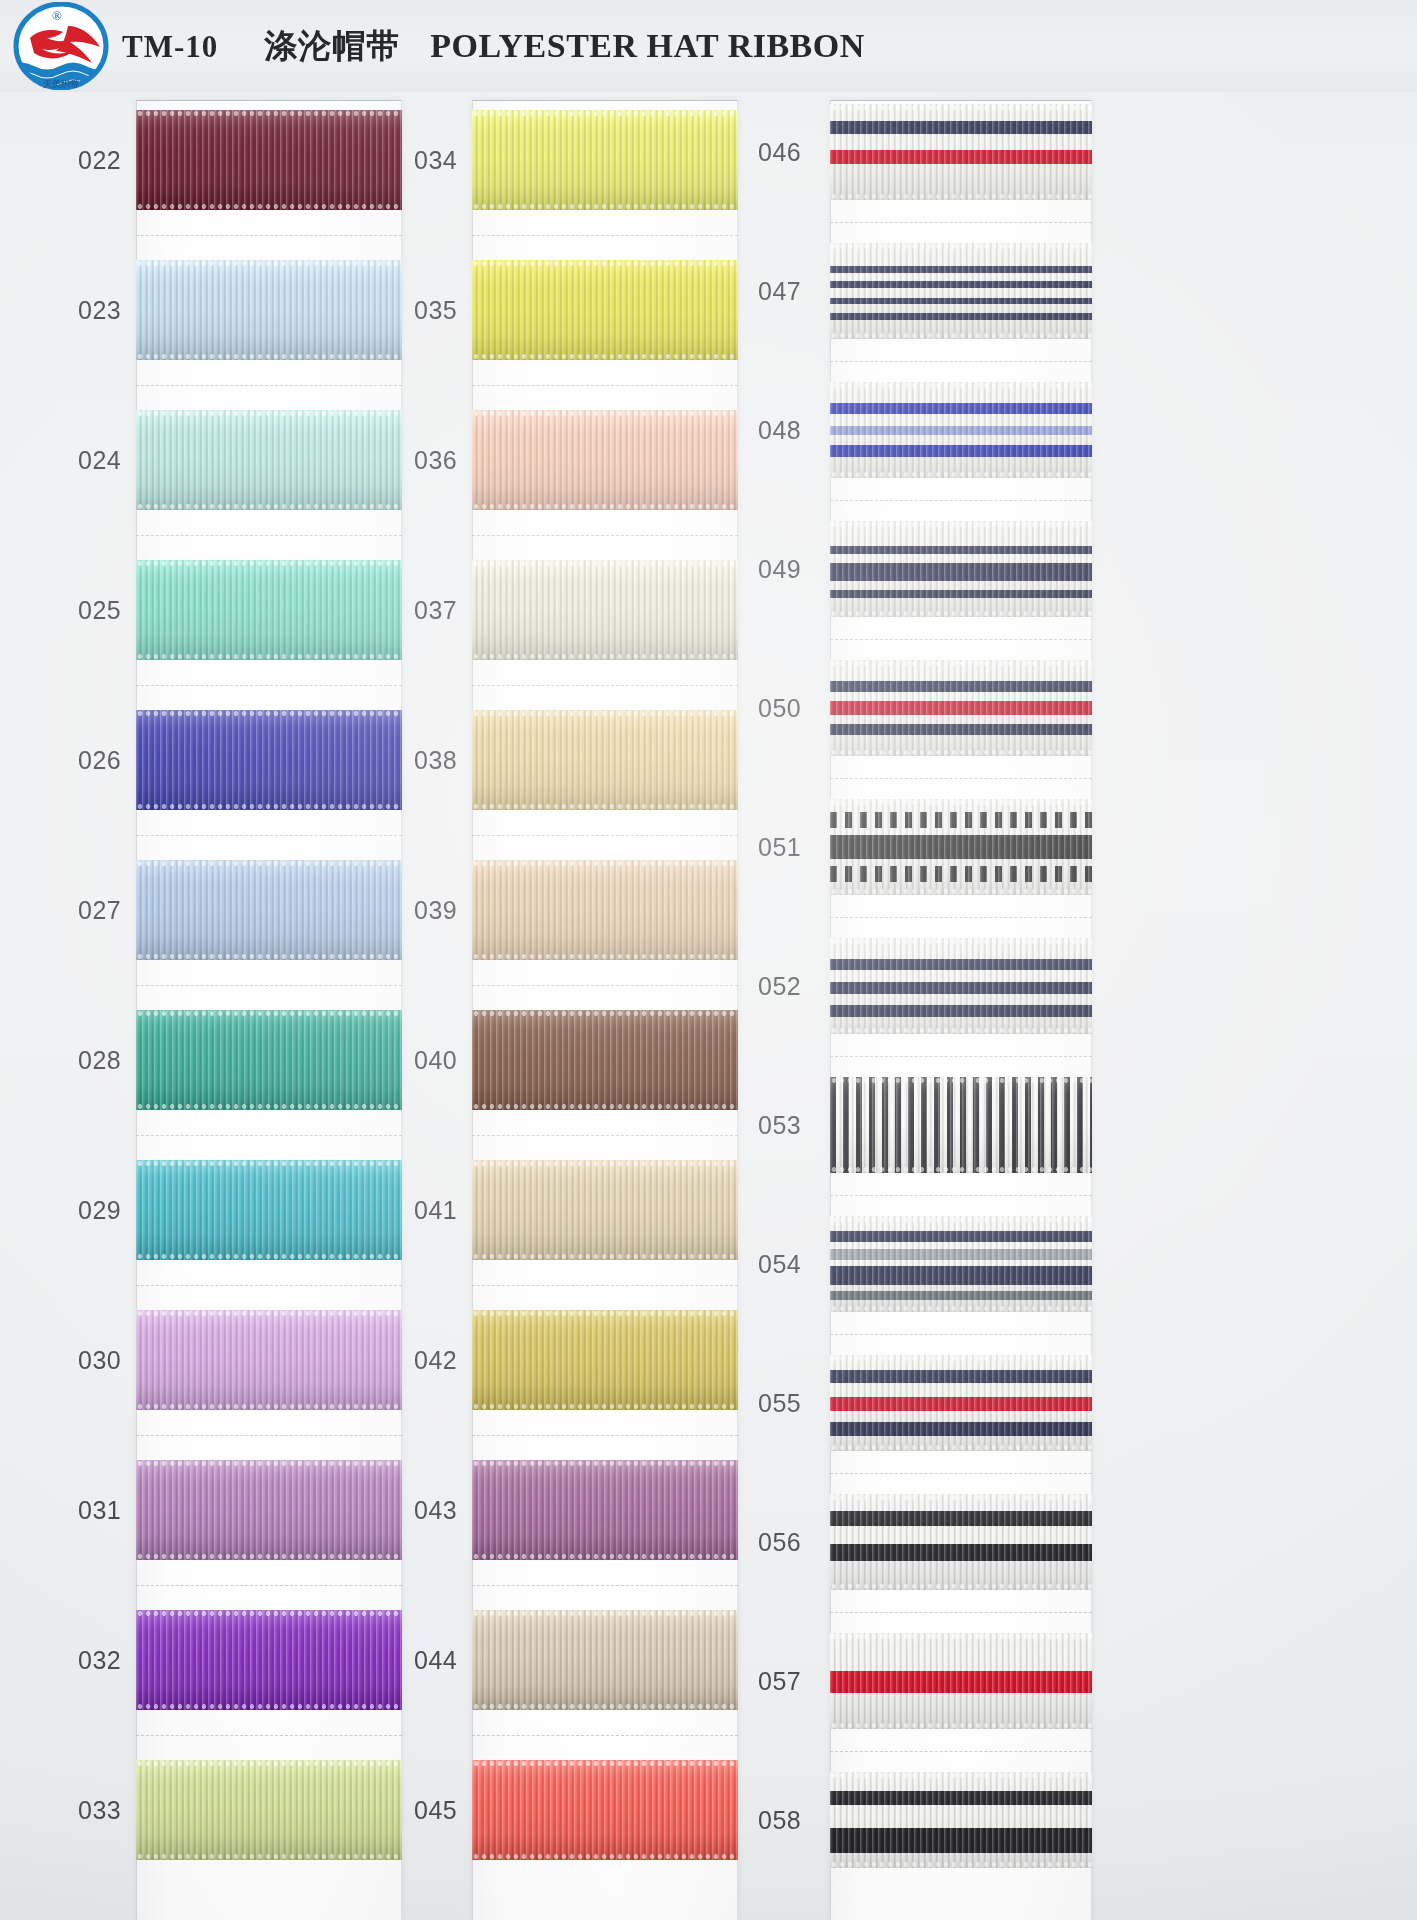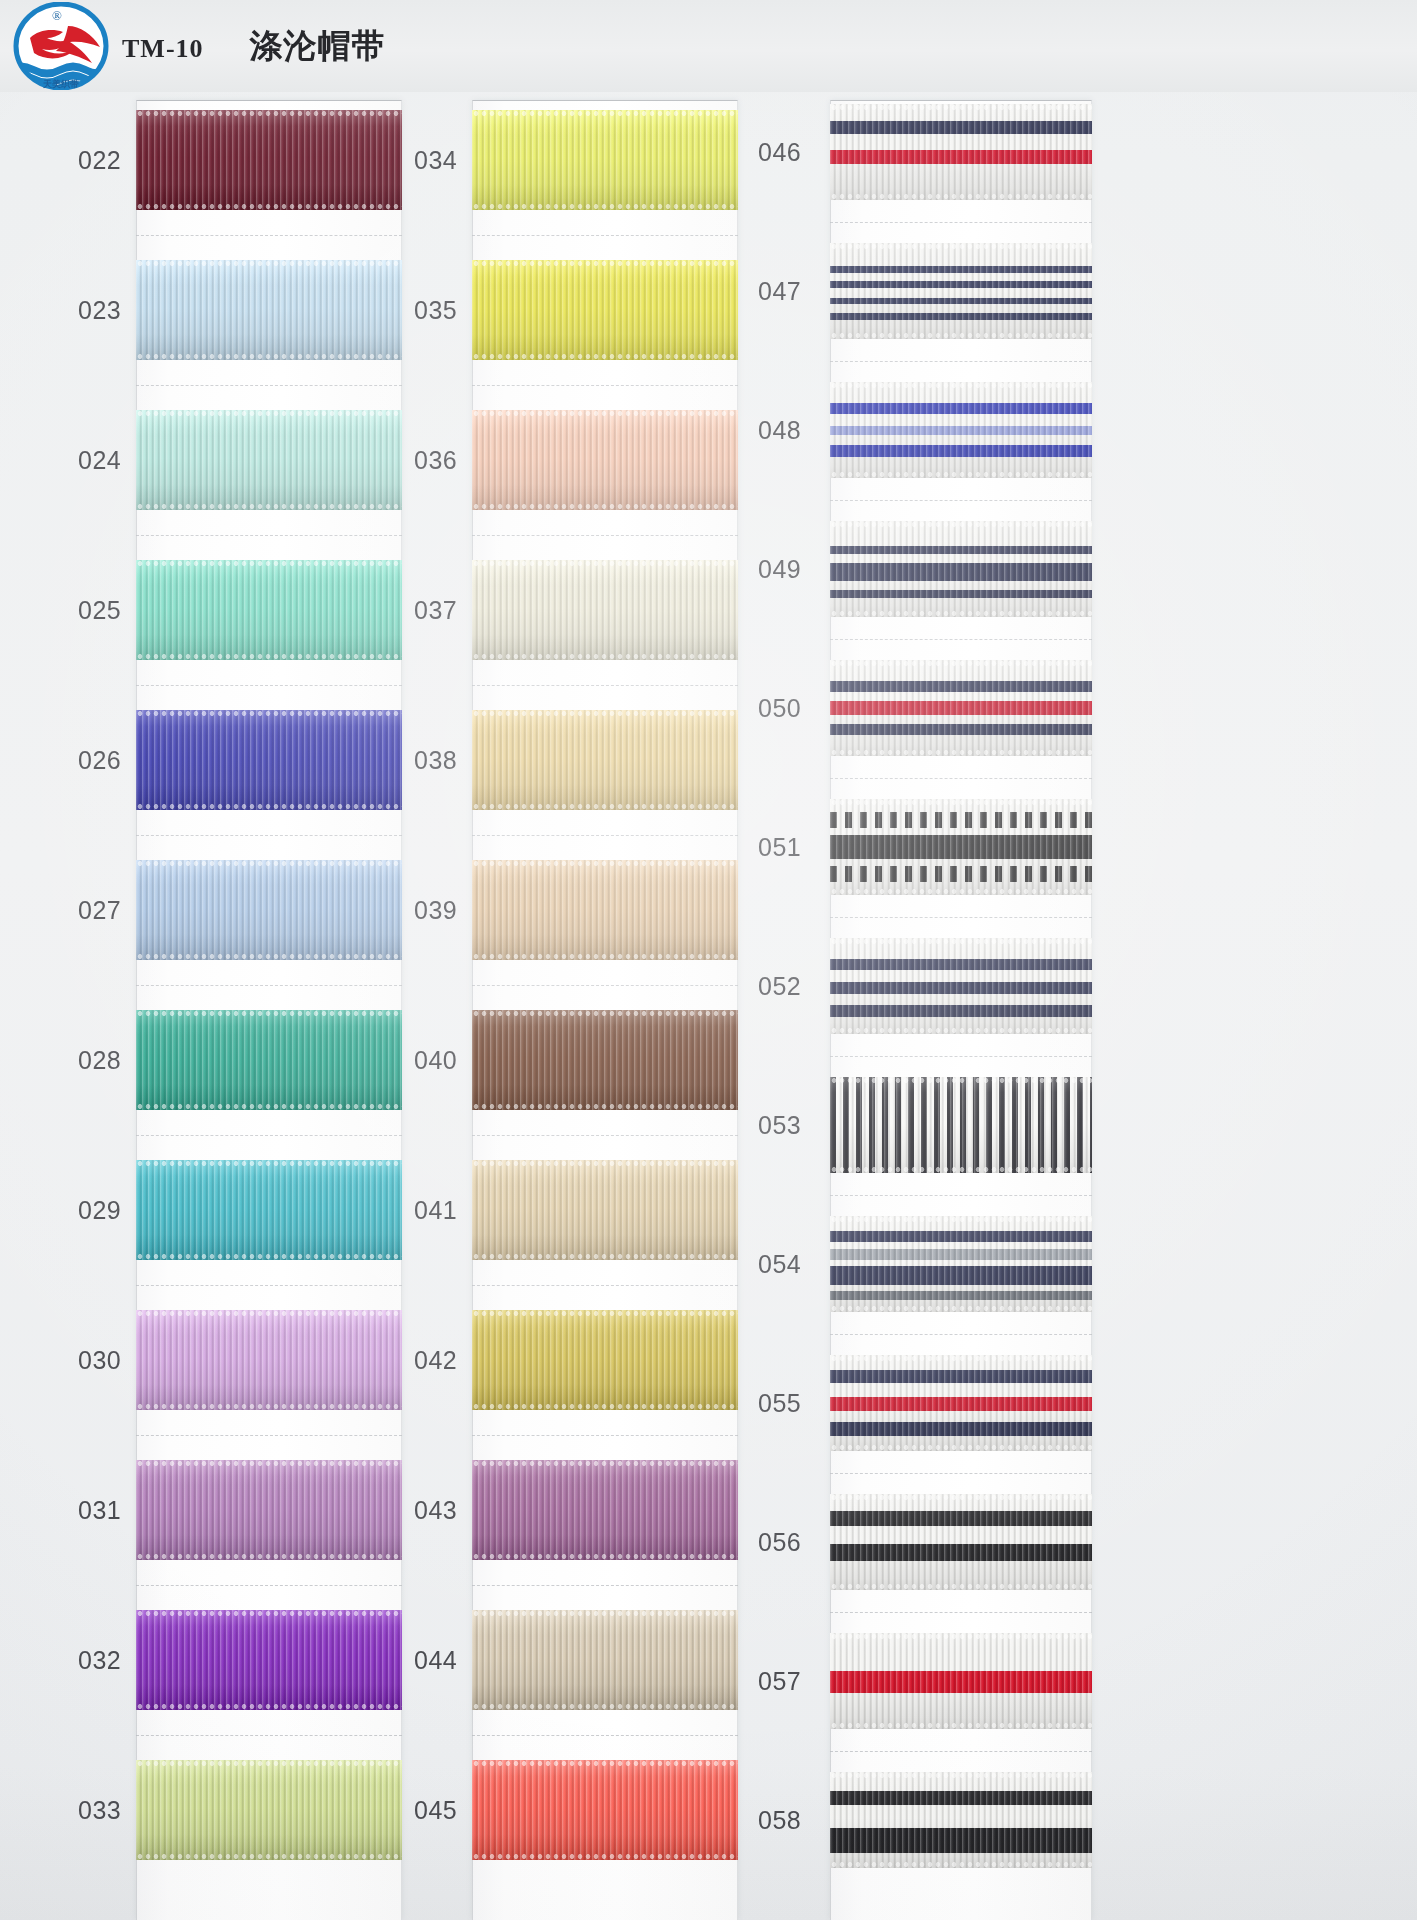--- a/index.html
+++ b/index.html
@@ -37,21 +37,21 @@
   .reg-mark{
     position:absolute; left:52px; top:8px;
     font-size:13px; color:#2b6ea8; font-family:"Liberation Serif", serif;
   }
   .title-block{
     display:flex; align-items:baseline; gap:0;
     font-family:"Liberation Serif", serif;
     color:#27282c; white-space:nowrap;
     filter:blur(0.25px);
   }
-  .t-code{ font-size:26px; font-weight:700; letter-spacing:1px; }
+  .t-code{ font-size:31px; font-weight:700; letter-spacing:1px; }
   .t-cn{ font-size:33px; font-weight:700; margin-left:46px; letter-spacing:1px;
          font-family:"DejaVu Sans", sans-serif; }
   .t-en{ font-size:34px; font-weight:700; margin-left:30px; letter-spacing:0.5px; }
 
   
   .board{
     position:absolute; left:0; top:92px; width:1417px; height:1828px;
   }
   .col{
     position:absolute; top:0; height:1828px;
@@ -162,20 +162,21 @@
           <path d="M0 82 q13 -7 26 0 q13 7 26 0 q13 -7 26 0 q13 7 28 0 V92 H0 Z" fill="#1b81c4"></path>
         </g>
         <text x="53" y="85" text-anchor="middle" font-size="9" fill="#1b5f9c" font-family="DejaVu Sans, sans-serif" font-weight="bold">天美织带</text>
       </svg>
       <span class="reg-mark">®</span>
     </div>
 
     <div class="title-block">
       <span class="t-code">TM-10</span>
       <span class="t-cn">涤沦帽带</span>
+      <span class="t-en">POLYESTER HAT RIBBON</span>
     </div>
   </div>
 
   <div class="board">
     <div class="col col-1">
       <div class="strip"></div>
     <div class="row" style="top: 18px; height: 100px;">
           <div class="code">022</div>
           <div class="ribbon" style="height: 100px; background: linear-gradient(rgb(122, 40, 58) 0%, rgb(108, 26, 44) 26%, rgb(108, 26, 44) 74%, rgb(86, 4, 22) 100%);">
             <div class="rib"></div>

